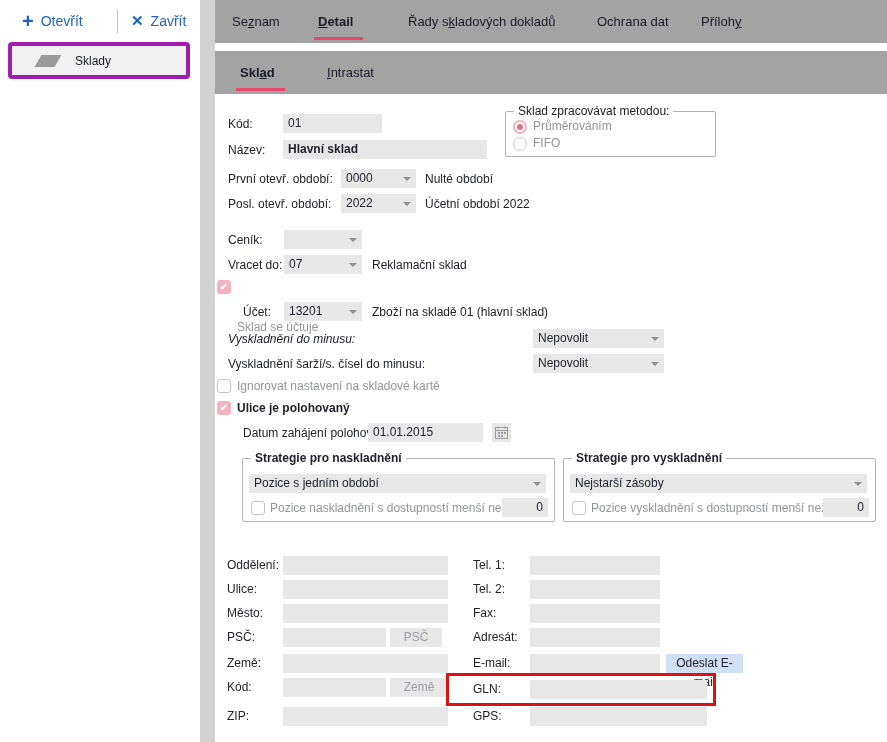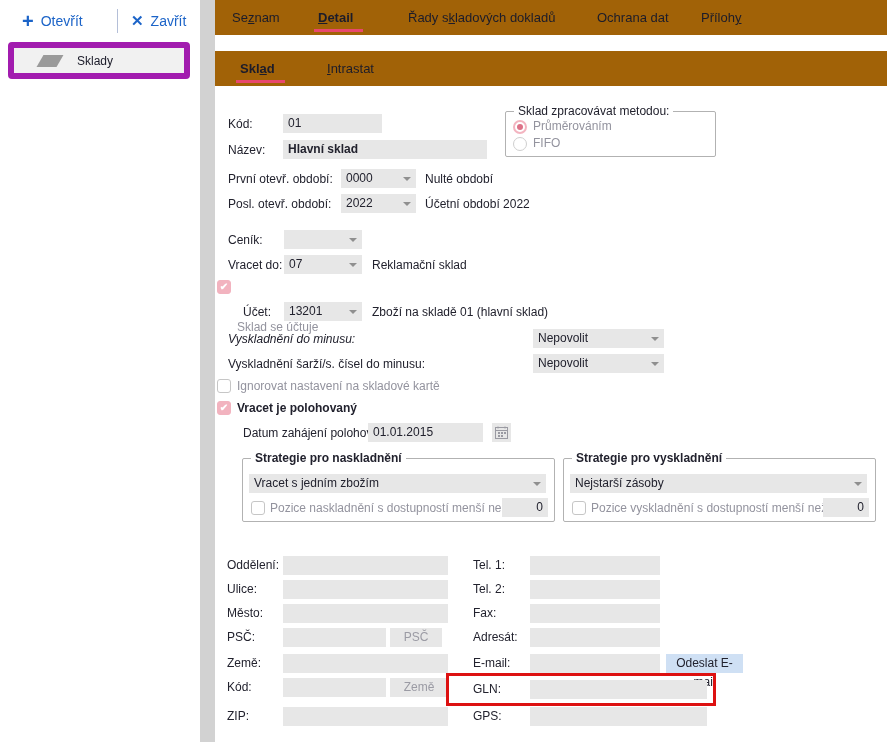--- a/index.html
+++ b/index.html
@@ -7,29 +7,29 @@
   .page { position:relative; width:887px; height:742px; background:#fff; overflow:hidden;
           font-size:12px; color:#22222e; }
 
   
   .tb-btn { position:absolute; display:flex; align-items:center; gap:7px;
             color:#1c64c8; font-size:14px; cursor:pointer; height:24px; }
   .tb-plus { font-size:20px; font-weight:bold; line-height:20px; }
   .tb-x { font-size:15px; font-weight:bold; }
   .tb-sep { position:absolute; width:1px; height:24px; background:#b4bfd8; }
   .sklady { position:absolute; left:8px; top:42px; width:182px; height:37px;
-            background:#f1f1f1; border:6px solid #a21caf; border-radius:4px;
+            background:#f1f1f1; border:4px solid #a21caf; border-radius:4px;
             display:flex; align-items:center; cursor:pointer; }
   .para { width:20px; height:12px; background:#9a9a9a; transform:skewX(-30deg);
           margin-left:26px; }
   .sklady-lbl { margin-left:17px; color:#1a1a28; }
 
   
   .divider { position:absolute; left:200px; top:0; width:15px; height:742px; background:#d2d2d2; }
-  .tabbar { position:absolute; left:215px; width:672px; height:35px; background:#a16207; }
+  .tabbar { position:absolute; left:215px; width:672px; height:43px; background:#a3a3a3; }
   .tabbar1 { top:0; } .tabbar2 { top:51px; }
   .tab { position:absolute; top:0; height:100%; display:flex; align-items:center;
          font-size:13px; color:#1c1c2a; cursor:pointer; }
   .tab .ul { position:absolute; left:-4px; right:-10px; bottom:3px; height:3px;
              background:#e8486d; display:none; }
   .tab.active { font-weight:bold; }
   .tab.active .ul { display:block; }
   .mn { text-decoration:underline; }
 
   
@@ -185,21 +185,21 @@
     <span class="val">Nepovolit</span>
       <span class="arrow"></span>
   </div>
 
   <span class="cb" style="left:217px; top:379px;"></span>
   <span class="lbl gray" style="left:237px; top:377px;">Ignorovat nastavení na skladové kartě</span>
 
   <span class="cb checked" style="left:217px; top:401px;">
       <span class="mark">✔</span>
     </span>
-  <span class="lbl bold" style="left:237px; top:399px;">Vracet je polohovaný</span>
+  <span class="lbl bold" style="left:237px; top:399px;">Ulice je polohovaný</span>
 
   <span class="lbl" style="left:243px; top:424px;">Datum zahájení polohování:</span>
   <div class="fld" style="left:368px; top:423px; width:115px;">01.01.2015</div>
   <div class="calbtn" style="left:492px; top:423px;">
     <svg width="13" height="13" viewBox="0 0 13 13">
       <rect x="0.5" y="1.5" width="12" height="11" fill="none" stroke="#9a9aa2"></rect>
       <line x1="0.5" y1="4.5" x2="12.5" y2="4.5" stroke="#9a9aa2"></line>
       <line x1="3" y1="0.5" x2="3" y2="2.5" stroke="#9a9aa2"></line>
       <line x1="10" y1="0.5" x2="10" y2="2.5" stroke="#9a9aa2"></line>
       <rect x="3" y="6" width="2" height="2" fill="#9a9aa2"></rect>
@@ -207,21 +207,21 @@
         <rect x="9" y="6" width="2" height="2" fill="#9a9aa2"></rect>
       <rect x="3" y="9" width="2" height="2" fill="#9a9aa2"></rect>
         <rect x="6" y="9" width="2" height="2" fill="#9a9aa2"></rect>
     </svg>
   </div>
 
   <div class="grp" style="left:242px; top:458px; width:313px; height:64px;">
     <span class="grp-legend bold" style="left:8px; top:-8px;">Strategie pro naskladnění</span>
   </div>
   <div class="dd" style="left:249px; top:474px; width:297px;">
-    <span class="val">Vracet s jedním zbožím</span>
+    <span class="val">Pozice s jedním období</span>
       <span class="arrow"></span>
   </div>
   <span class="cb" style="left:251px; top:501px;"></span>
   <span class="lbl gray" style="left:270px; top:499px;">Pozice naskladnění s dostupností menší než</span>
   <div class="fld num" style="left:502px; top:498px; width:46px;">0</div>
 
   <div class="grp" style="left:563px; top:458px; width:313px; height:64px;">
     <span class="grp-legend bold" style="left:8px; top:-8px;">Strategie pro vyskladnění</span>
   </div>
   <div class="dd" style="left:570px; top:474px; width:297px;">

